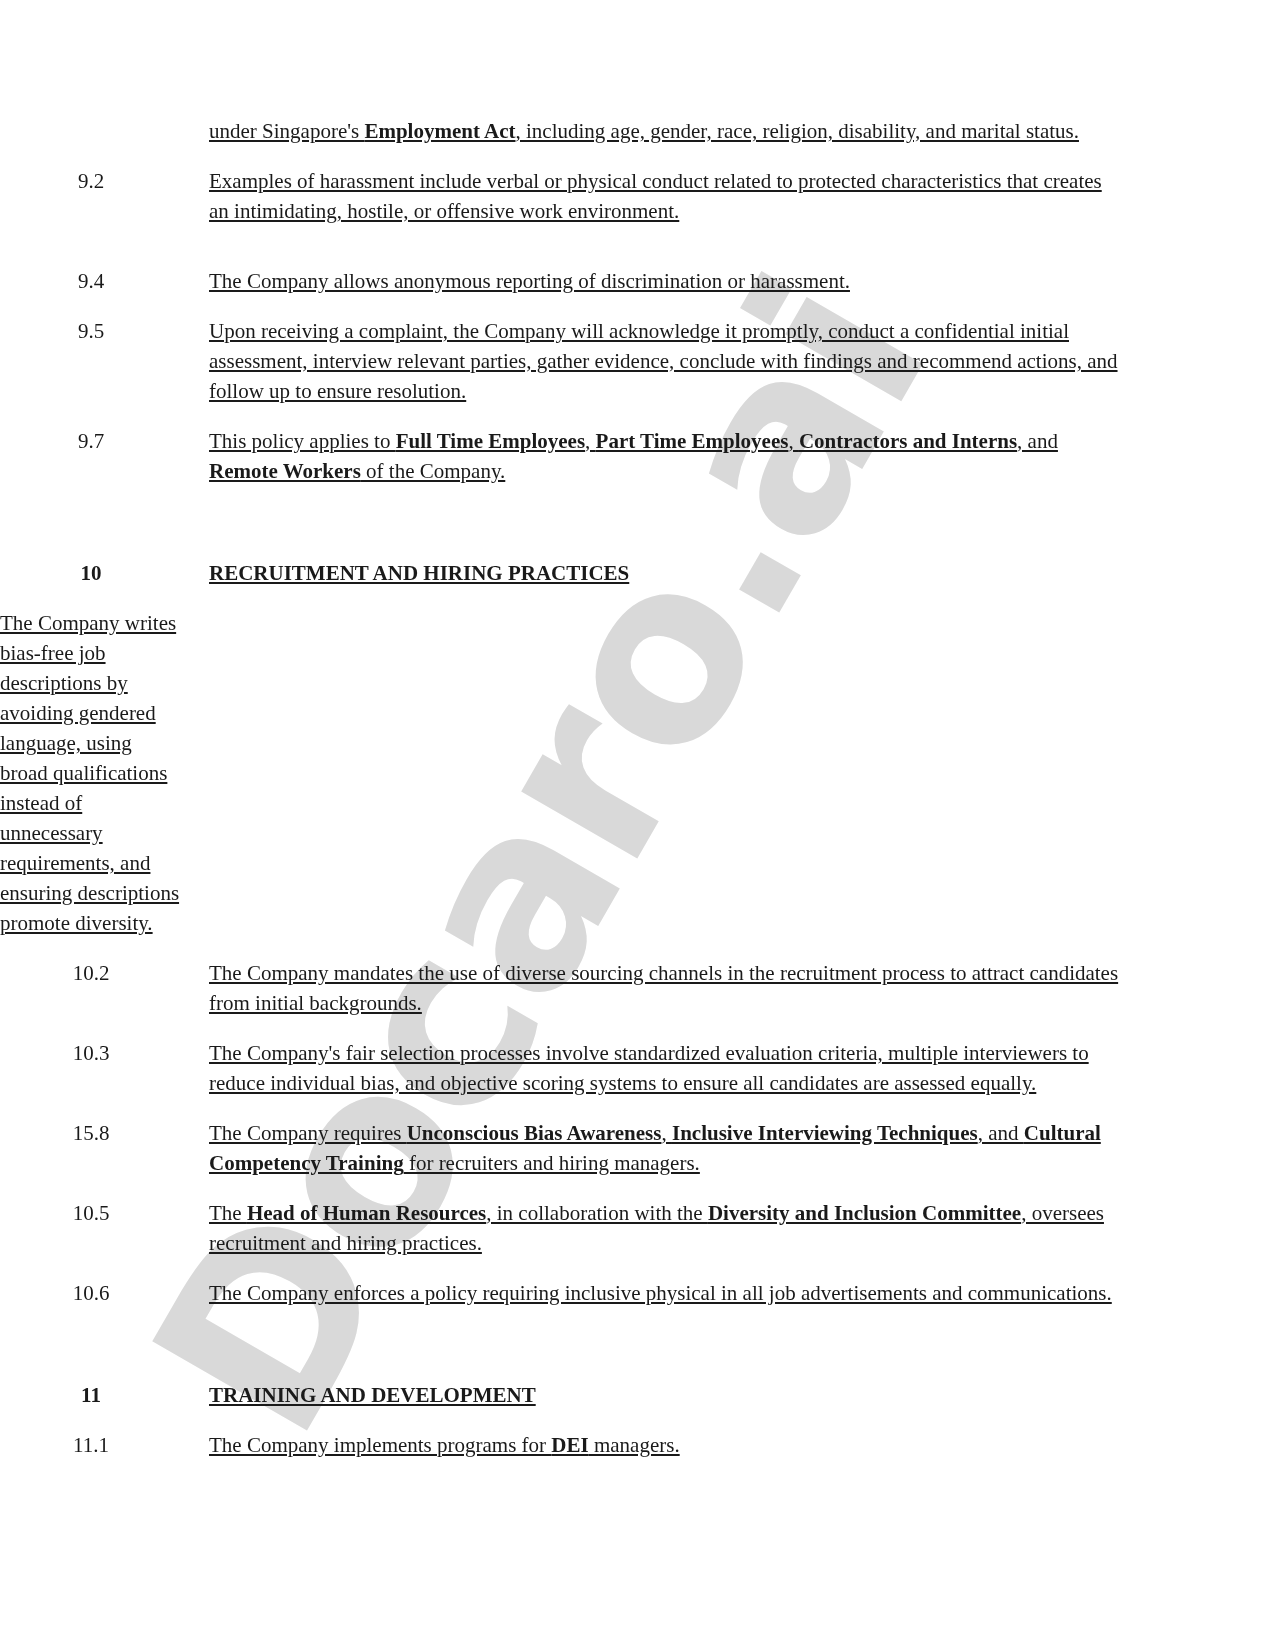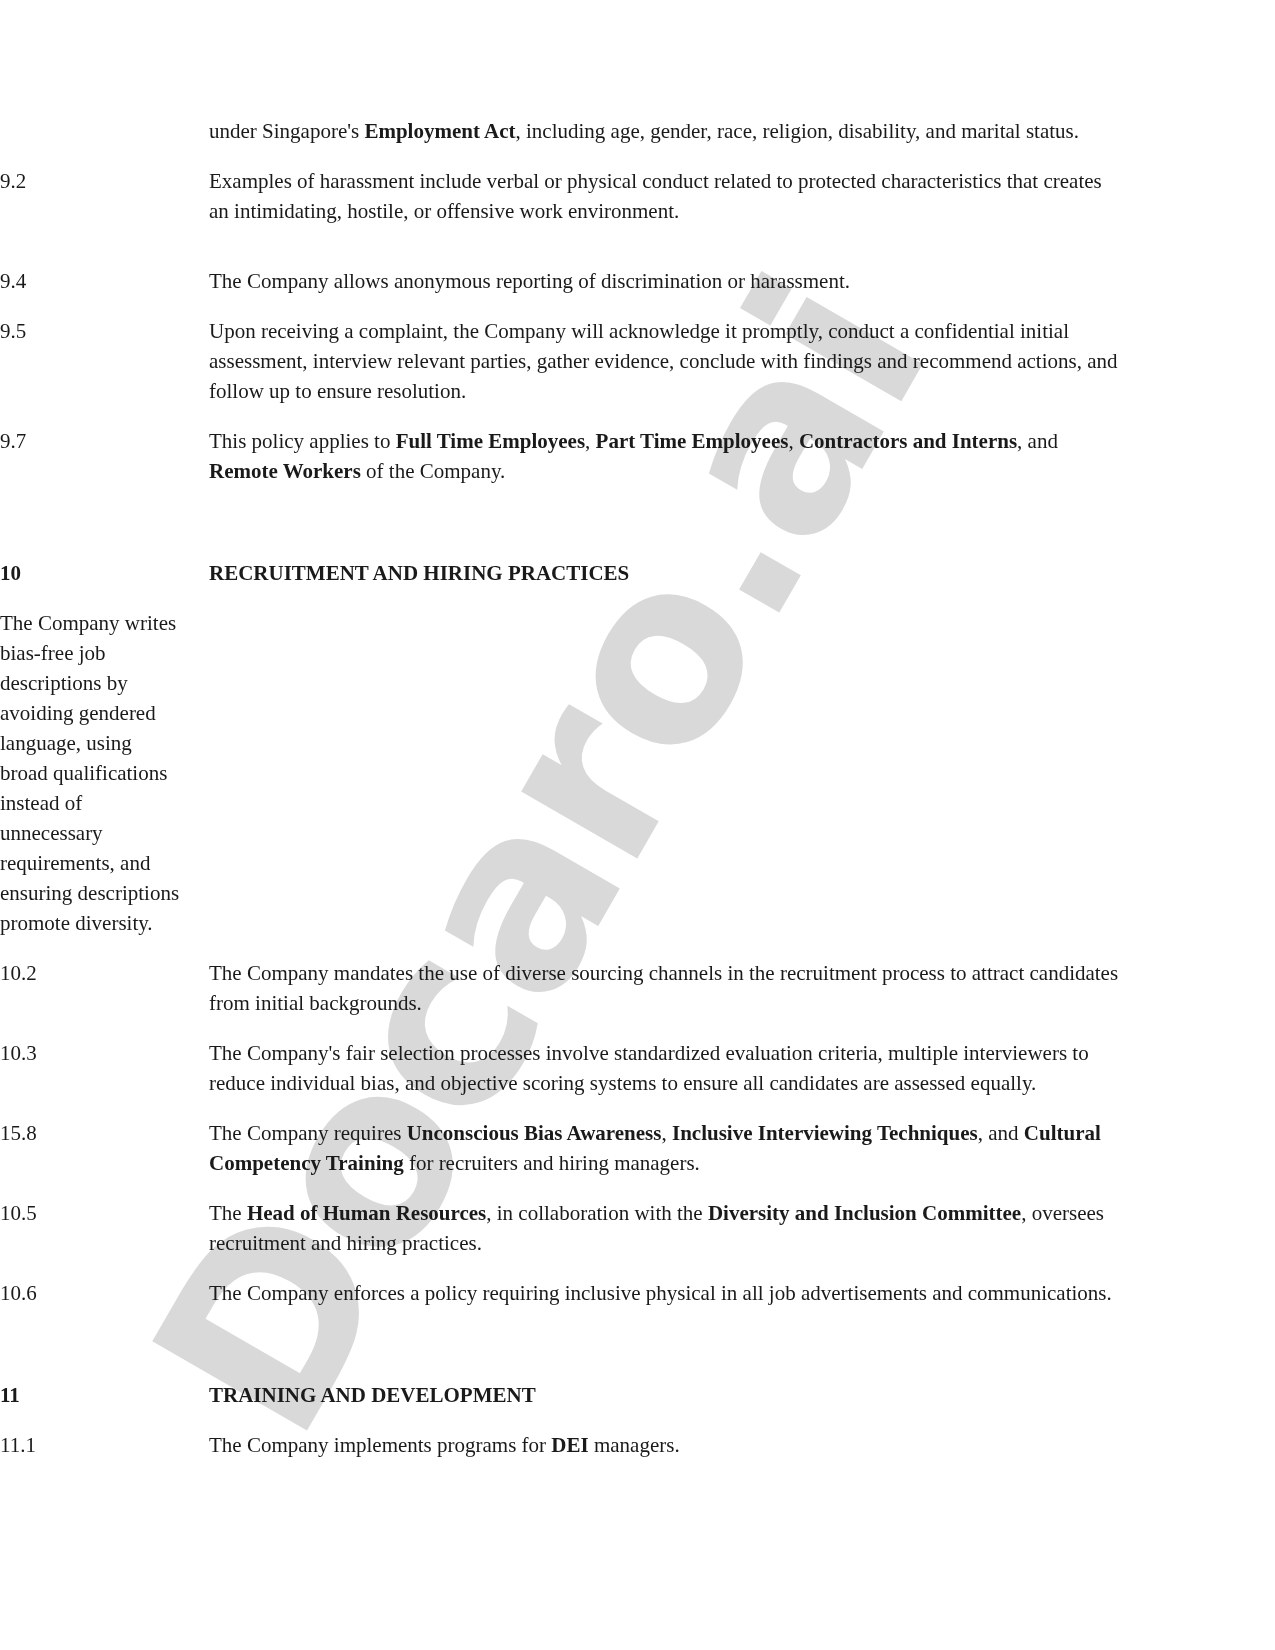--- a/index.html
+++ b/index.html
@@ -39,25 +39,26 @@
   }
   .block {
     display: grid;
     grid-template-columns: 182px 1fr;
     column-gap: 27px;
     margin: 0 0 20px 0;
     font-size: 21px;
     line-height: 30px;
   }
   .block .num {
-    text-align: left;
+    text-align: center;
     white-space: nowrap;
   }
   .block .text {
     text-align: left;
+    text-decoration: underline;
   }
   .block.heading {
     margin-top: 72px;
   }
   .block.heading .num,
   .block.heading .text {
     font-weight: 700;
   }
   .text b { font-weight: 700; }
 </style>

